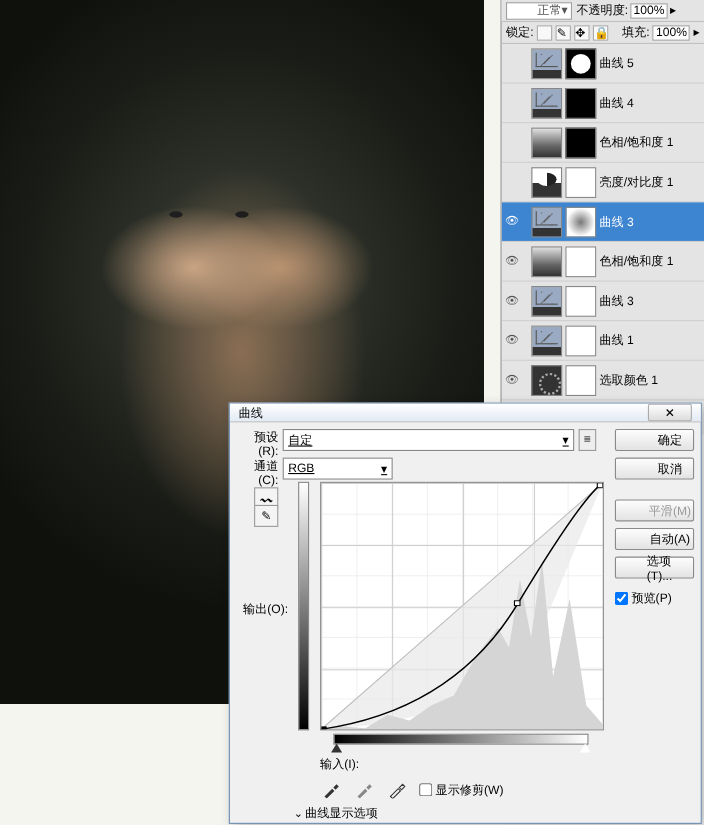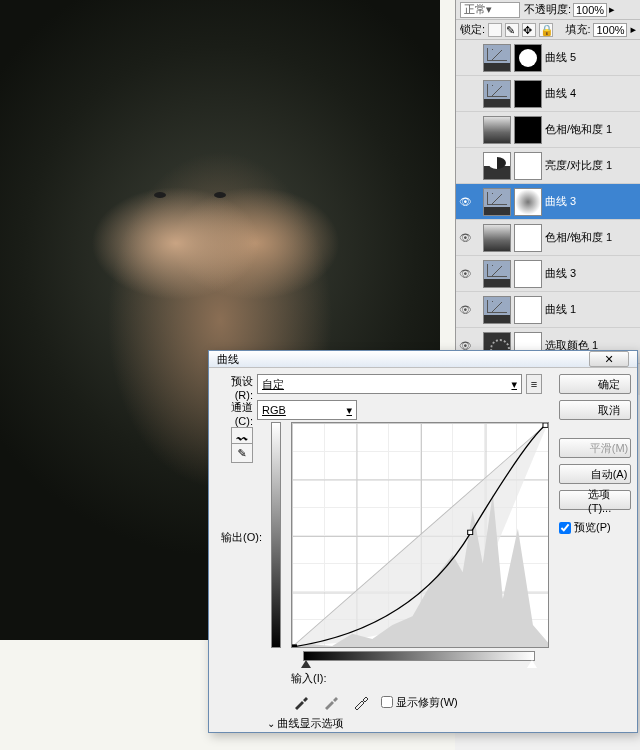--- a/index.html
+++ b/index.html
@@ -30,21 +30,21 @@
     position: absolute; right: 0; top: 0; width: 185px; height: 395px;
     background: #e4e4e4; border-left:1px solid #9a9a9a;
     display:flex; flex-direction:column;
   }
   .layers-top {
     height: 20px; display:flex; align-items:center; padding:0 4px; gap:4px;
     background:#e4e4e4; border-bottom:1px solid #c0c0c0;
   }
   .blend-select {
     flex:0 0 60px; height:16px; background:#fff; border:1px solid #a0a0a0;
-    padding:0 3px; color:#555; display:flex; align-items:center; justify-content:flex-start;
+    padding:0 3px; color:#555; display:flex; align-items:center; justify-content:flex-end;
   }
   .opac { display:flex; align-items:center; gap:2px; }
   .opac .val { width:34px; height:14px; background:#fff; border:1px solid #a0a0a0; text-align:center; }
   .lock-row {
     height: 20px; display:flex; align-items:center; padding:0 4px; gap:3px;
     border-bottom:1px solid #c0c0c0;
   }
   .lock-icon { width:14px; height:14px; border:1px solid #aaa; background:#f8f8f8; }
   .layer-list { flex:1; overflow-y:auto; }
   .layer-row {
@@ -77,21 +77,21 @@
     width:28px; height:28px; border:1px solid #888; background:#fff; position:relative;
   }
   .mask.black { background:#000; }
   .mask.dot::after { content:""; position:absolute; left:50%; top:50%; width:18px; height:18px;
     transform:translate(-50%,-50%); border-radius:50%; background:#fff; }
   .mask.grad { background:radial-gradient(circle,#777 0%,#fff 70%); }
   .layer-name { flex:1; white-space:nowrap; overflow:hidden; text-overflow:ellipsis; }
 
   
   .dialog {
-    position:absolute; left:208px; top:350px; width:430px; height:383px;
+    position:absolute; left:208px; top:366px; width:430px; height:383px;
     background:#f0f0f0; border:1px solid #6a8bb0;
     box-shadow: 3px 3px 10px rgba(0,0,0,0.25);
     display:flex; flex-direction:column;
   }
   .titlebar {
     height:26px; background:linear-gradient(#fff,#e2eaf4);
     border-bottom:1px solid #c0c0c0;
     display:flex; align-items:center; padding:0 8px; justify-content:space-between;
   }
   .titlebar .close { width:40px; height:16px; border:1px solid #aaa; border-radius:2px;

